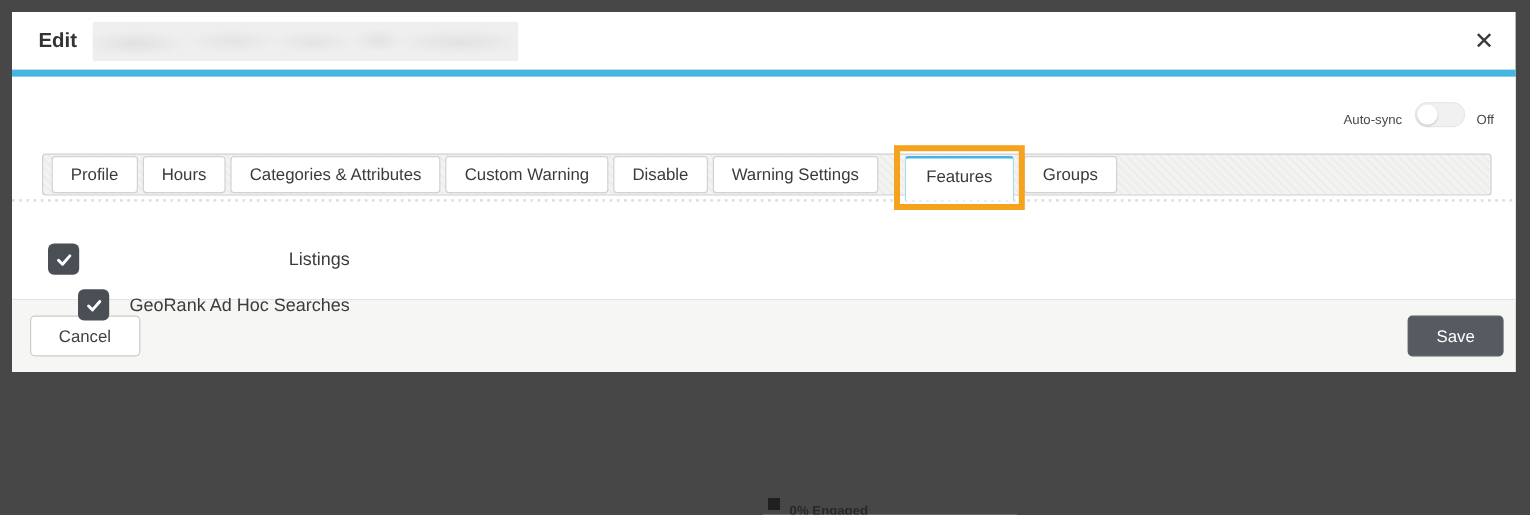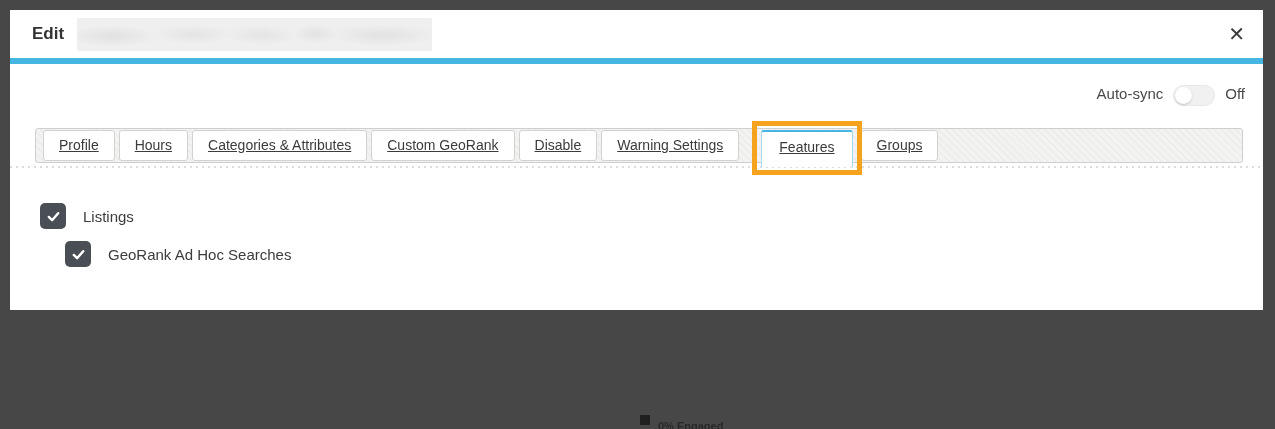--- a/index.html
+++ b/index.html
@@ -54,22 +54,22 @@
     cursor:pointer;background:none;border:none;
     font-family:"DejaVu Sans",sans-serif;
   }
   .accent-line{height:6px;flex:0 0 6px;background:var(--accent-blue);}
 
   .modal-body{flex:1 1 auto;position:relative;background:#fff;}
 
   
   .autosync{
     position:absolute;top:21px;right:18px;
-    display:flex;align-items:flex-start;gap:10px;
-    font-size:15px;color:#4a4a4a;
+    display:flex;align-items:flex-end;gap:10px;
+    font-size:11px;color:#4a4a4a;
   }
   .toggle{
     width:42px;height:21px;border-radius:11px;
     background:#f1f1f1;border:1px solid #e7e7e7;
     position:relative;cursor:pointer;
   }
   .toggle-knob{
     position:absolute;left:1px;top:1px;width:17px;height:17px;border-radius:50%;
     background:#ffffff;box-shadow:0 1px 2px rgba(0,0,0,0.18);
   }
@@ -79,21 +79,21 @@
     position:absolute;top:64px;left:25px;right:20px;height:35px;
     background:
       repeating-linear-gradient(45deg, rgba(0,0,0,0.022) 0 2px, rgba(0,0,0,0) 2px 5px),
       #f3f3f1;
     border:1px solid #cfcfcf;border-radius:3px;
     display:flex;align-items:center;padding:0 5px;
   }
   .tab{
     background:#fff;border:1px solid #d2d2d2;border-radius:3px;
     padding:6px 15px;margin:0 2px;font-size:14px;color:#3b3b3b;
-    white-space:nowrap;cursor:pointer;line-height:1.25;text-decoration:underline;
+    white-space:nowrap;cursor:pointer;line-height:1.25;
   }
   .tab.active{
     position:relative;z-index:2;
     align-self:flex-start;margin-top:1px;height:37px;
     border:1px solid #a9d9ee;border-top:2px solid var(--accent-blue);
     border-bottom:none;border-radius:3px 3px 0 0;
     margin-left:20px;margin-right:6px;
     padding:7px 17px 0 17px;
   }
   .tab-highlight{
@@ -102,21 +102,21 @@
     pointer-events:none;z-index:3;
   }
   .dotted-line{
     position:absolute;top:102px;left:0;right:0;height:2px;
     background-image:repeating-linear-gradient(90deg,#dcdcdc 0 2px,rgba(0,0,0,0) 2px 6px);
     background-size:6px 2px;background-repeat:repeat-x;
   }
 
   
   .checkbox-group{position:absolute;top:139px;left:30px;}
-  .checkbox-row{display:flex;align-items:center;margin-bottom:12px;}
+  .checkbox-row{display:flex;align-items:center;margin-bottom:12px;justify-content:space-between;}
   .checkbox-row.indent-1{margin-left:25px;}
   .checkbox{
     width:26px;height:26px;border-radius:5px;flex:0 0 26px;
     display:flex;align-items:center;justify-content:center;cursor:pointer;
   }
   .checkbox.checked{background:var(--checkbox-dark);}
   .checkbox.unchecked{background:#fff;border:2px solid #d9d9d9;}
   .checkbox svg{width:15px;height:15px;}
   .checkbox-label{margin-left:17px;font-size:15px;color:#3c3c3c;}
 
@@ -158,21 +158,21 @@
       <span class="toggle">
         <span class="toggle-knob"></span>
       </span>
       <span>Off</span>
     </div>
 
     <div class="tabbar">
       <div class="tab">Profile</div>
       <div class="tab">Hours</div>
       <div class="tab">Categories &amp; Attributes</div>
-      <div class="tab">Custom GeoRank</div>
+      <div class="tab">Custom Warning</div>
       <div class="tab">Disable</div>
       <div class="tab">Warning Settings</div>
       <div class="tab active">
         <span>Features</span>
         <span class="tab-highlight"></span>
       </div>
       <div class="tab">Groups</div>
     </div>
 
     <div class="dotted-line"></div>
@@ -194,14 +194,18 @@
             <polyline points="3,8.5 6.5,12 13,4.5" fill="none" stroke="#ffffff" stroke-width="2.6" stroke-linecap="round" stroke-linejoin="round"></polyline>
           </svg>
         </span>
         <span class="checkbox-label">GeoRank Ad Hoc Searches</span>
       </div>
 
 
     </div>
   </div>
 
+  <div class="modal-footer">
+    <button class="btn btn-cancel">Cancel</button>
+    <button class="btn btn-save">Save</button>
+  </div>
 
 </div>
 
 </body></html>

